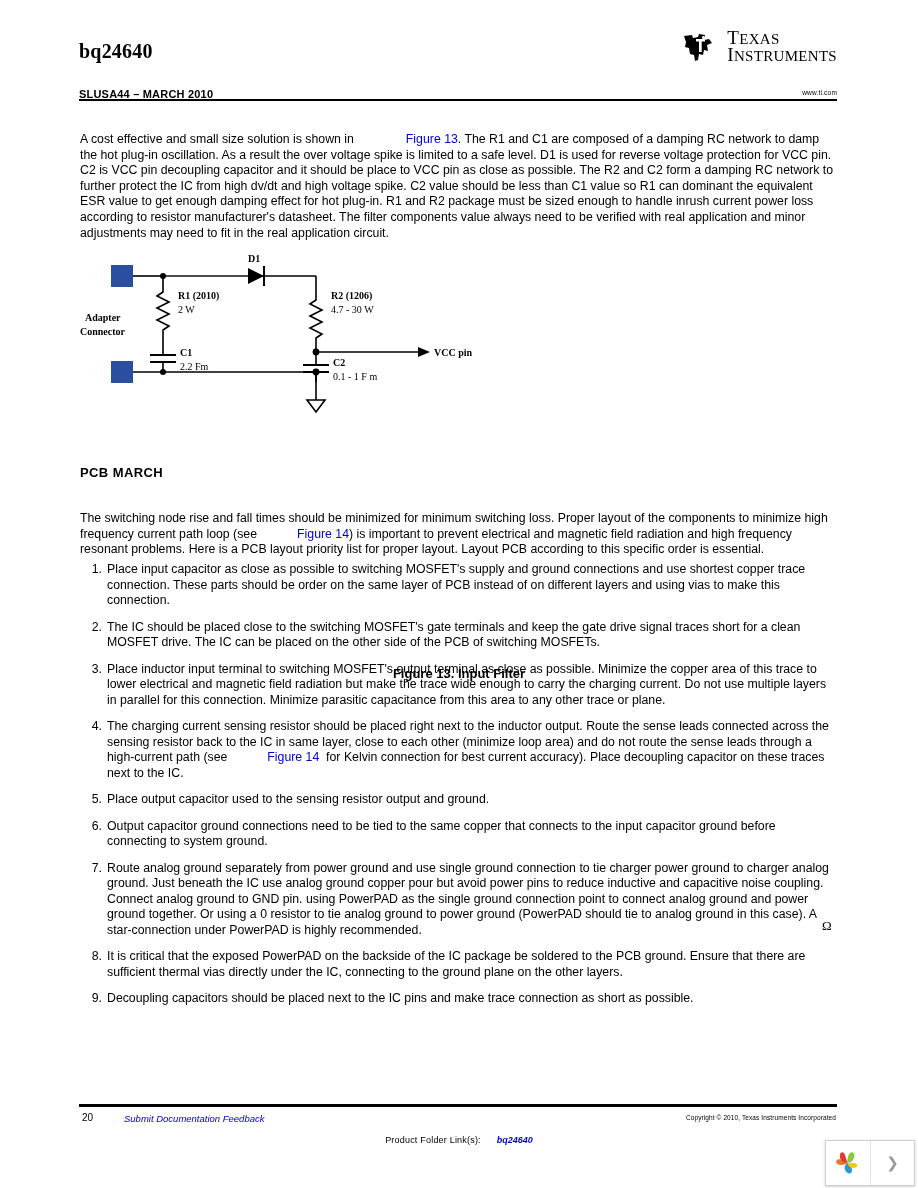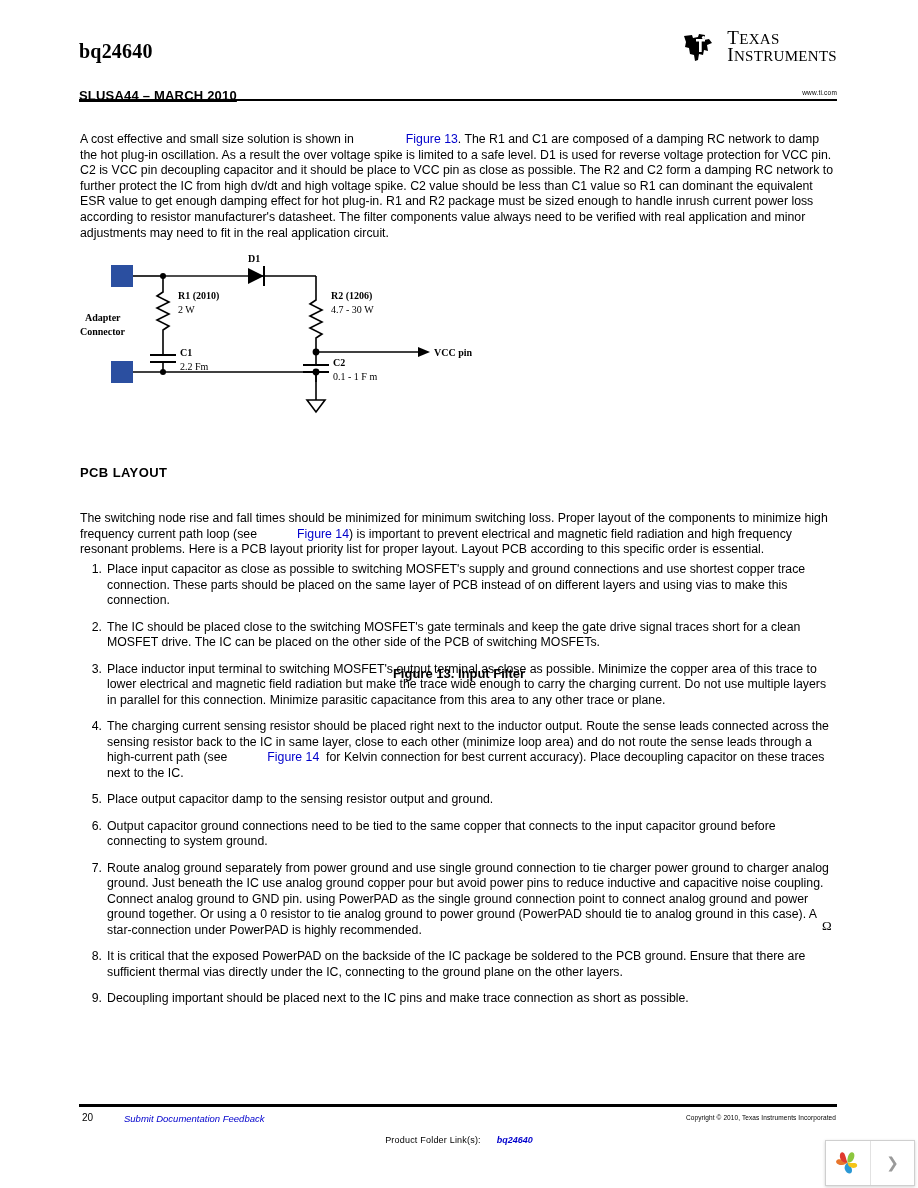--- a/index.html
+++ b/index.html
@@ -61,24 +61,23 @@
     display: block;
     white-space: nowrap;
   }
   #ti-logo-words .w .cap {
     font-size: 19px;
   }
   #doc-id {
     position: absolute;
     left: 0; top: 58px;
     font-family: "Liberation Sans", sans-serif;
-    font-size: 13px;
+    font-size: 11px;
     font-weight: bold;
     letter-spacing: 0.2px;
-    text-decoration: underline;
   }
   #ti-url {
     position: absolute;
     right: 0; top: 59px;
     font-family: "Liberation Sans", sans-serif;
     font-size: 6.5px;
     letter-spacing: 0.2px;
   }
   #header-rule {
     position: absolute;
@@ -332,71 +331,71 @@
 
       <text x="354" y="104" font-family="Liberation Serif, serif" font-size="10" font-weight="bold">VCC pin</text>
 
       <text x="5" y="69" font-family="Liberation Serif, serif" font-size="10" font-weight="bold">Adapter</text>
       <text x="0" y="83" font-family="Liberation Serif, serif" font-size="10" font-weight="bold">Connector</text>
     </svg>
 
     <div id="fig13-caption">Figure 13. Input Filter</div>
   </div>
 
-  <div id="pcb-heading">PCB LAYOUT</div>
+  <div id="pcb-heading">PCB MARCH</div>
 
   <div id="pcb-intro">
     <p class="body"><span>The switching node rise and fall times should be minimized for minimum switching loss. Proper layout of the components to minimize high frequency current path loop (see</span><span class="gap-sm"></span><a class="xref" href="#">Figure 14</a><span>) is important to prevent electrical and magnetic field radiation and high frequency resonant problems. Here is a PCB layout priority list for proper layout. Layout PCB according to this specific order is essential.</span></p>
   </div>
 
   <ol id="layout-list" style="list-style:none;margin:0;padding:0;">
 
     <li class="li">
       <span class="num">1.</span>
-      <span class="txt">Place input capacitor as close as possible to switching MOSFET's supply and ground connections and use shortest copper trace connection. These parts should be placed on the same layer of PCB instead of on different layers and using vias to make this connection.</span>
+      <span class="txt">Place input capacitor as close as possible to switching MOSFET's supply and ground connections and use shortest copper trace connection. These parts should be order on the same layer of PCB instead of on different layers and using vias to make this connection.</span>
     </li>
 
     <li class="li">
       <span class="num">2.</span>
       <span class="txt">The IC should be placed close to the switching MOSFET's gate terminals and keep the gate drive signal traces short for a clean MOSFET drive. The IC can be placed on the other side of the PCB of switching MOSFETs.</span>
     </li>
 
     <li class="li">
       <span class="num">3.</span>
       <span class="txt">Place inductor input terminal to switching MOSFET's output terminal as close as possible. Minimize the copper area of this trace to lower electrical and magnetic field radiation but make the trace wide enough to carry the charging current. Do not use multiple layers in parallel for this connection. Minimize parasitic capacitance from this area to any other trace or plane.</span>
     </li>
 
     <li class="li">
       <span class="num">4.</span>
       <span class="txt"><span>The charging current sensing resistor should be placed right next to the inductor output. Route the sense leads connected across the sensing resistor back to the IC in same layer, close to each other (minimize loop area) and do not route the sense leads through a high-current path (see</span><span class="gap-sm"></span><a class="xref" href="#">Figure 14</a>&nbsp;&nbsp;<span>for Kelvin connection for best current accuracy). Place decoupling capacitor on these traces next to the IC.</span></span>
     </li>
 
     <li class="li">
       <span class="num">5.</span>
-      <span class="txt">Place output capacitor damp to the sensing resistor output and ground.</span>
+      <span class="txt">Place output capacitor used to the sensing resistor output and ground.</span>
     </li>
 
     <li class="li">
       <span class="num">6.</span>
       <span class="txt">Output capacitor ground connections need to be tied to the same copper that connects to the input capacitor ground before connecting to system ground.</span>
     </li>
 
     <li class="li">
       <span class="num">7.</span>
       <span class="txt">Route analog ground separately from power ground and use single ground connection to tie charger power ground to charger analog ground. Just beneath the IC use analog ground copper pour but avoid power pins to reduce inductive and capacitive noise coupling. Connect analog ground to GND pin. using PowerPAD as the single ground connection point to connect analog ground and power ground together. Or using a 0 resistor to tie analog ground to power ground (PowerPAD should tie to analog ground in this case). A star-connection under PowerPAD is highly recommended.</span>
     </li>
 
     <li class="li">
       <span class="num">8.</span>
       <span class="txt">It is critical that the exposed PowerPAD on the backside of the IC package be soldered to the PCB ground. Ensure that there are sufficient thermal vias directly under the IC, connecting to the ground plane on the other layers.</span>
     </li>
 
     <li class="li">
       <span class="num">9.</span>
-      <span class="txt">Decoupling important should be placed next to the IC pins and make trace connection as short as possible.</span>
+      <span class="txt">Decoupling capacitors should be placed next to the IC pins and make trace connection as short as possible.</span>
     </li>
 
   </ol>
 
   <div id="stray-omega">Ω</div>
 
   <div id="footer-rule"></div>
   <div id="page-num">20</div>
   <a id="feedback-link" href="#">Submit Documentation Feedback</a>
   <div id="copyright">Copyright © 2010, Texas Instruments Incorporated</div>

